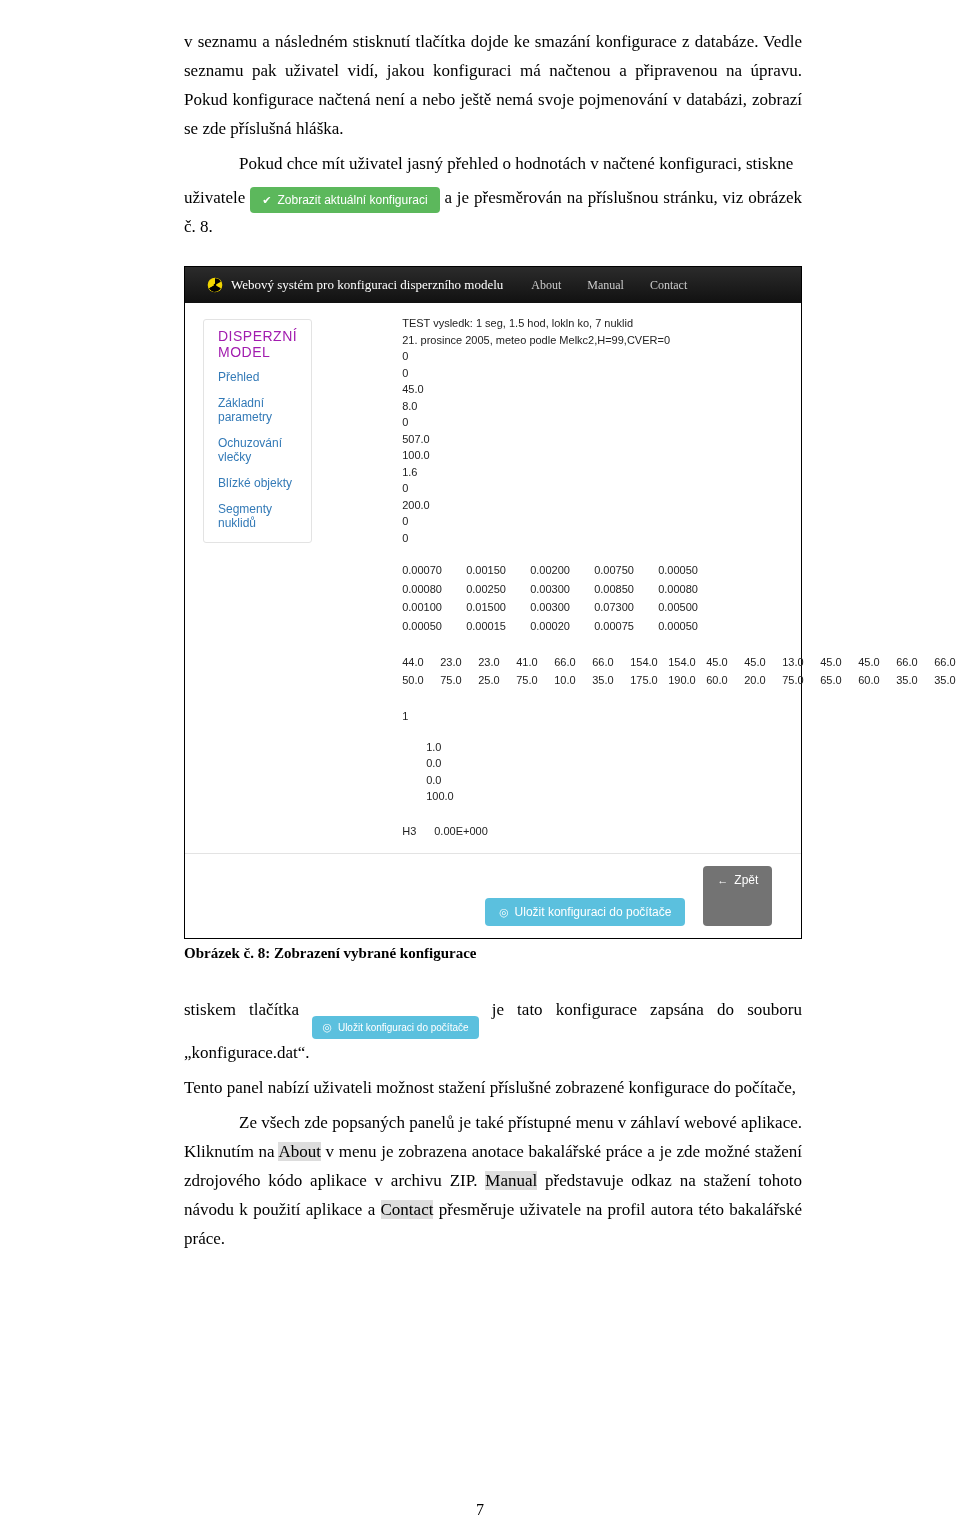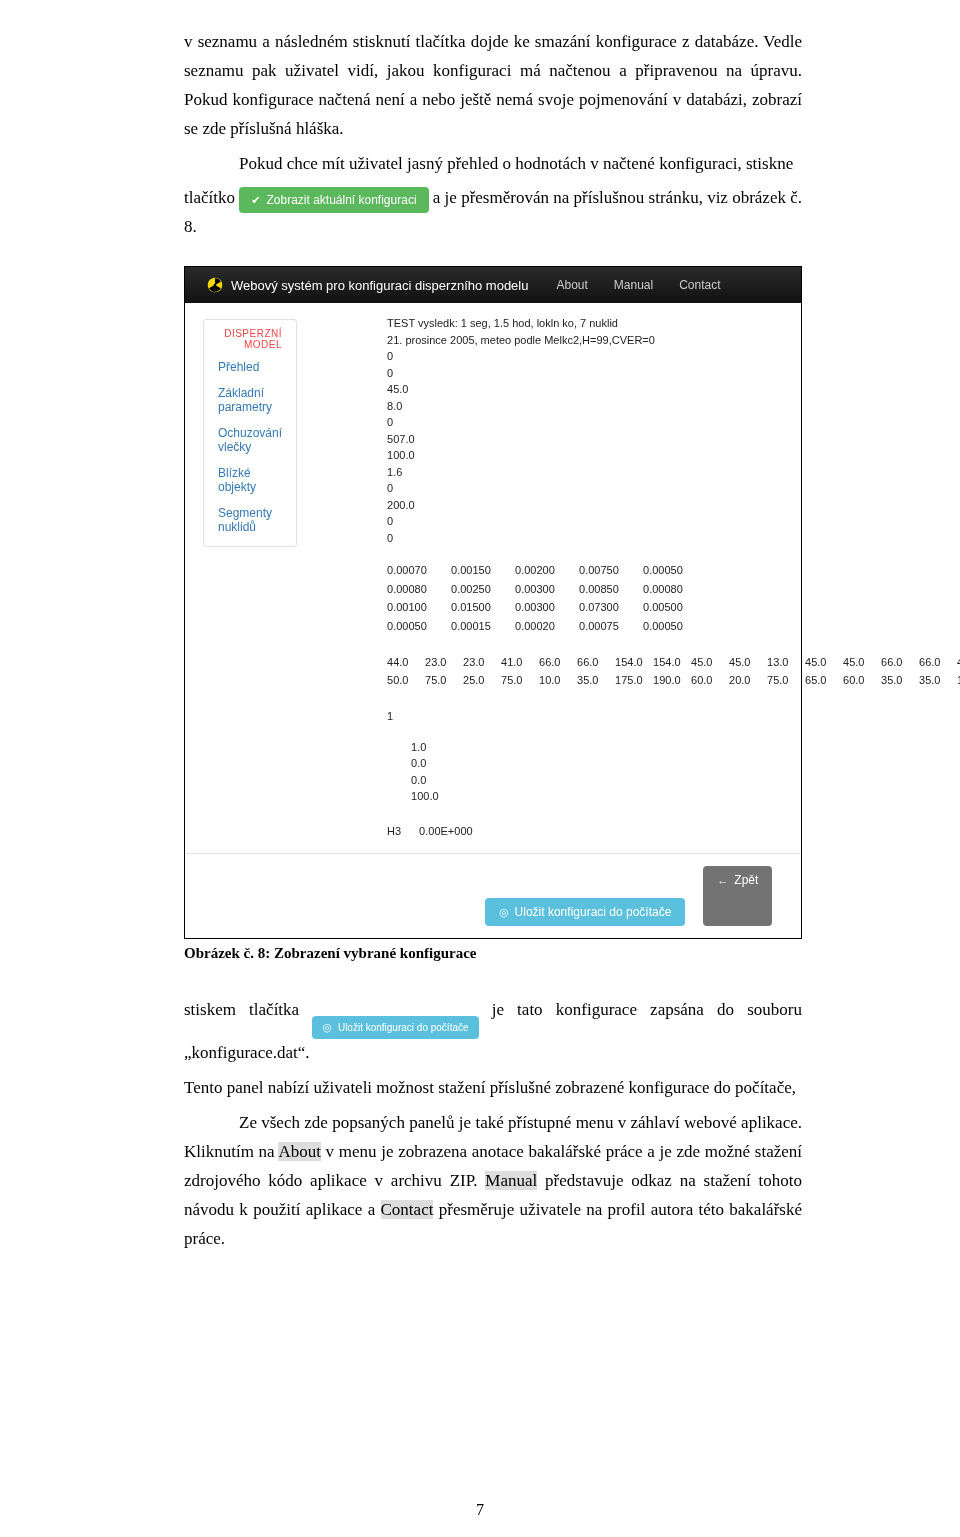--- a/index.html
+++ b/index.html
@@ -52,20 +52,21 @@
     box-sizing: border-box;
   }
   .navbar {
     background: linear-gradient(#2b2b2b,#111);
     color: #fff;
     display: flex;
     align-items: center;
     gap: 28px;
     padding: 0 22px;
     height: 36px;
+    font-family: Liberation Serif, serif;
   }
   .navbar .brand-icon {
     display: inline-flex;
     width: 16px; height: 16px;
     margin-right: 6px;
     vertical-align: middle;
   }
   .navbar .brand {
     display: inline-flex;
     align-items: center;
@@ -89,25 +90,24 @@
     min-height: 520px;
     position: relative;
   }
   .sidebar {
     width: 175px;
     border: 1px solid #e3e3e3;
     border-radius: 3px;
     padding: 0 0 6px 0;
   }
   .sidebar .head {
-    color: #ef4444;
-    font-size: 10px;
+    color: #a21caf;
+    font-size: 14px;
     padding: 8px 14px 4px 14px;
     letter-spacing: .5px;
-    text-align: right;
   }
   .sidebar .item {
     color: #337ab7;
     font-size: 12px;
     padding: 6px 14px;
   }
 
   .main {
     margin-left: 90px;
     font-size: 11px;
@@ -186,21 +186,21 @@
 </style>
 </head>
 <body>
 
 <div class="page">
 
   <div class="body-text">
     <p class="indent">v seznamu a následném stisknutí tlačítka dojde ke smazání konfigurace z databáze. Vedle seznamu pak uživatel vidí, jakou konfiguraci má načtenou a připravenou na úpravu. Pokud konfigurace načtená není a nebo ještě nemá svoje pojmenování v databázi, zobrazí se zde příslušná hláška.</p>
     <p class="indent2">Pokud chce mít uživatel jasný přehled o hodnotách v načtené konfiguraci, stiskne</p>
     <p class="indent">
-      <span>tlačítko </span>
+      <span>uživatele </span>
       <span class="btn btn-green check">Zobrazit aktuální konfiguraci</span>
       <span> a je přesměrován na příslušnou stránku, viz obrázek č. 8.</span>
     </p>
   </div>
 
   <div class="screenshot">
     <div class="navbar">
       <span class="brand">
         <span class="brand-icon">
           <svg viewBox="0 0 24 24" width="16" height="16">

